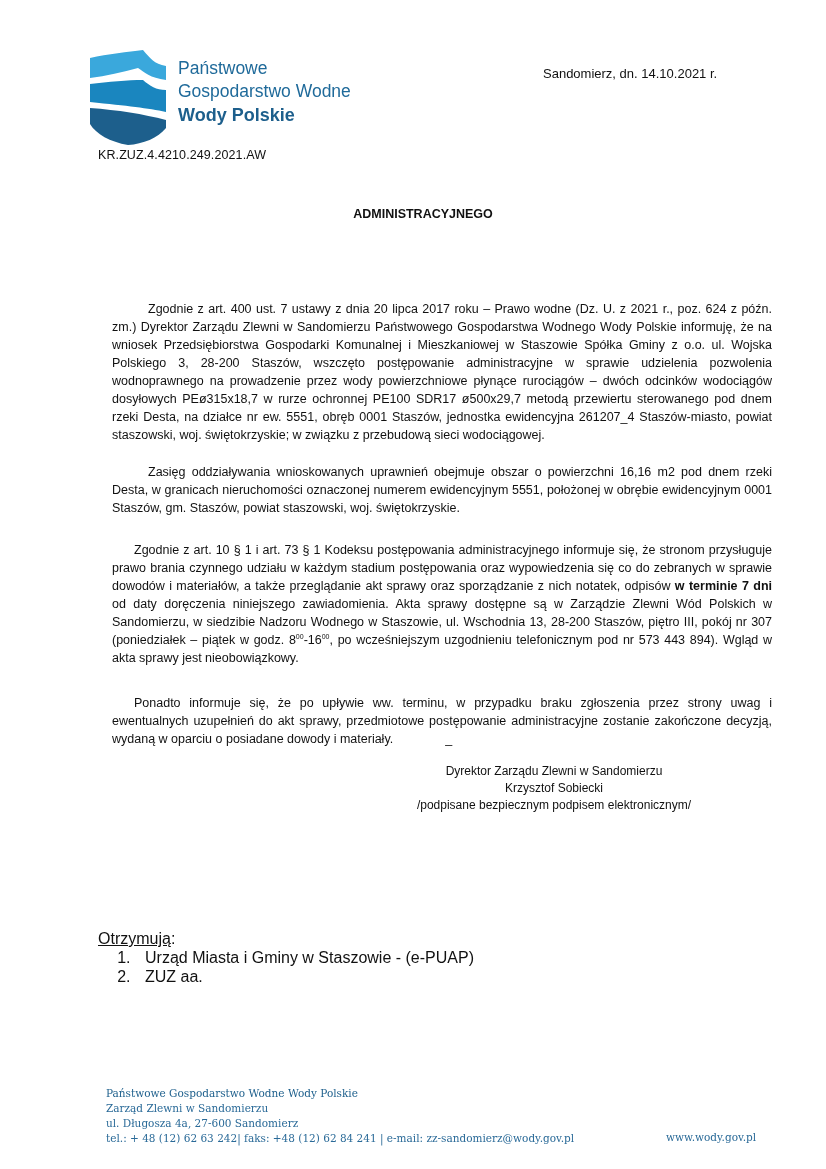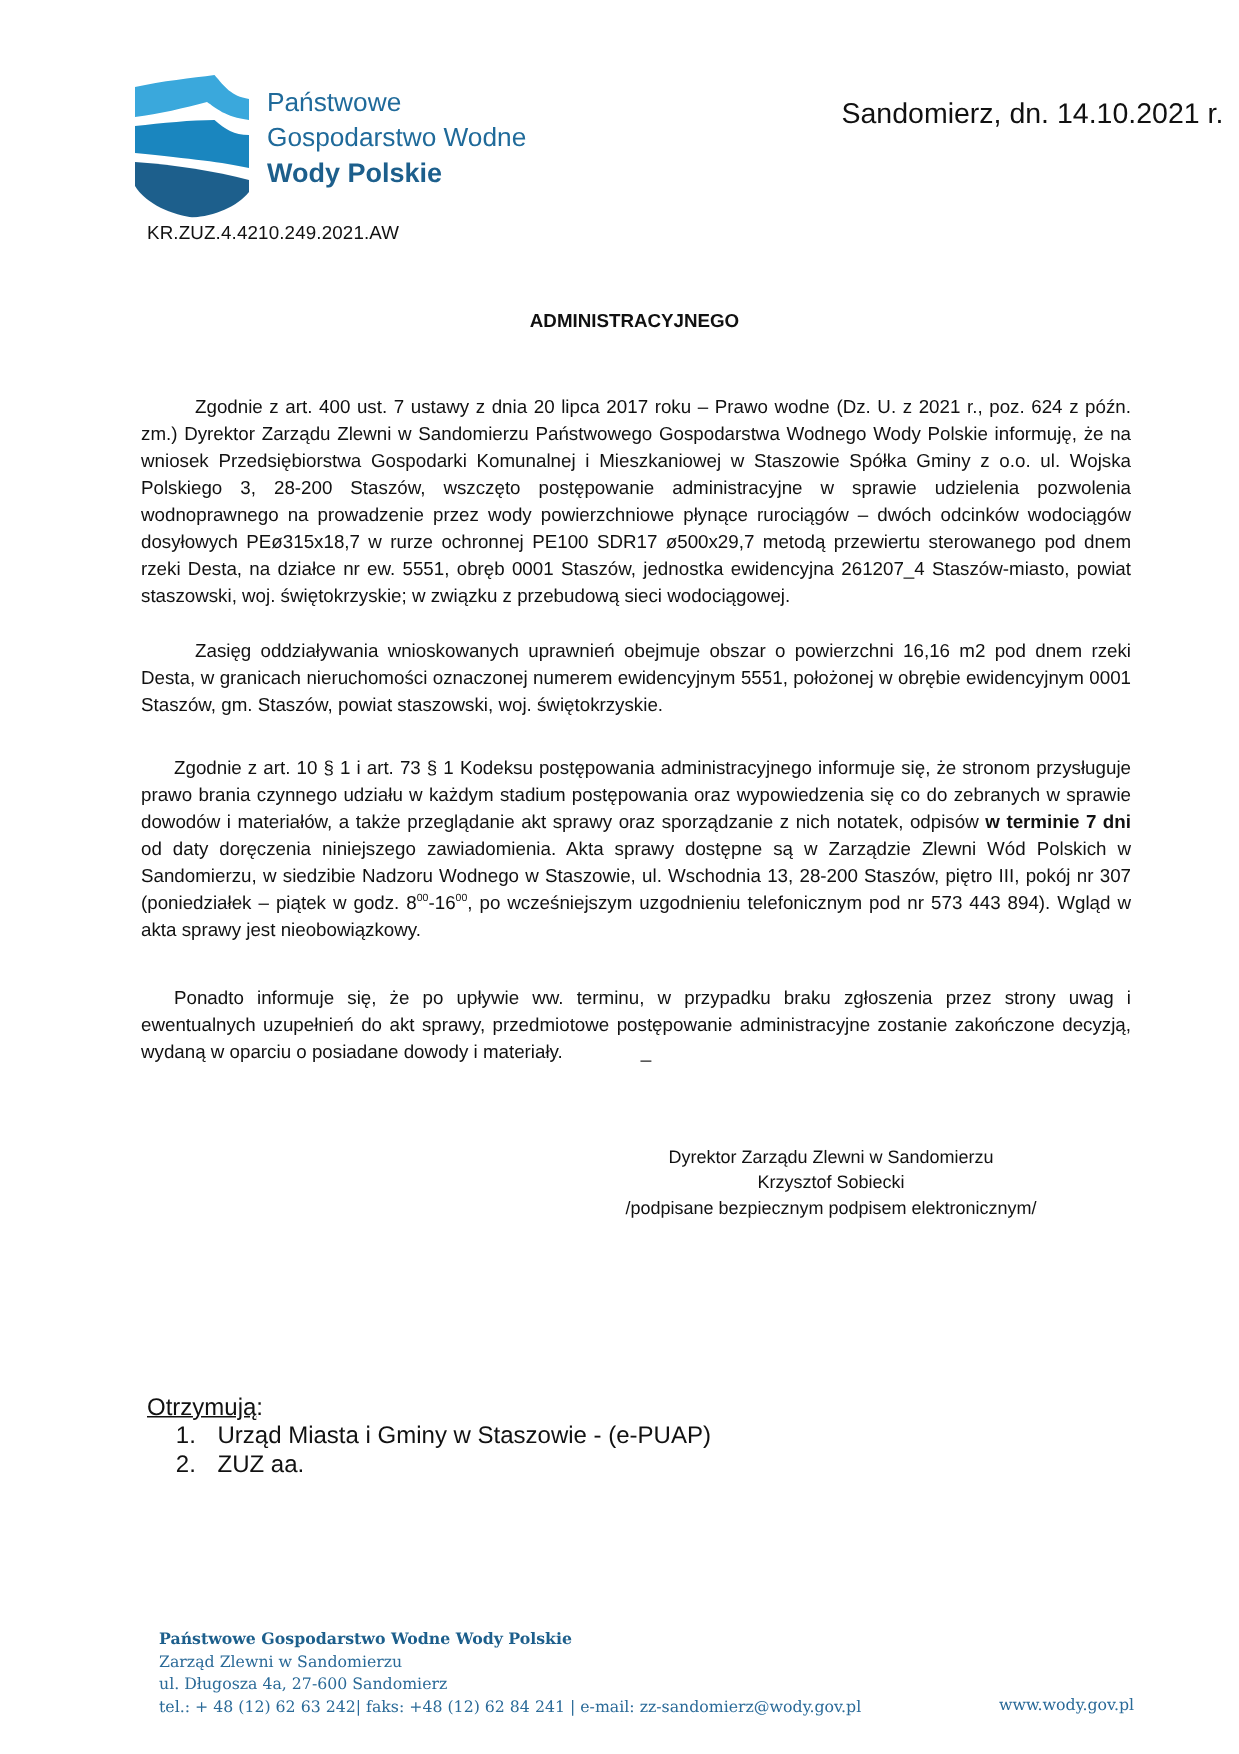--- a/index.html
+++ b/index.html
@@ -7,28 +7,28 @@
          font-family: "Liberation Sans", "DejaVu Sans", sans-serif; color: #111; }
   .page { position: absolute; left: 0; top: 0; width: 826px; height: 860px; }
 
   .logo { position: absolute; left: 88px; top: 50px; width: 270px; height: 95px; }
   .logo svg { position: absolute; left: 0; top: 0; }
   .logo-text { position: absolute; left: 90px; top: 7px; color: #1f6a9a; }
   .logo-line1 { font-size: 17.5px; line-height: 23px; }
   .logo-line2 { font-size: 17.5px; line-height: 23px; }
   .logo-line3 { font-size: 18px; line-height: 24px; font-weight: bold; color: #1d5f8c; }
 
-  .date { position: absolute; left: 561px; top: 66px; font-size: 19px; }
+  .date { position: absolute; left: 543px; top: 66px; font-size: 13px; }
   .ref { position: absolute; left: 98px; top: 148px; font-size: 12.5px; letter-spacing: 0.1px; }
 
   .title { position: absolute; left: 240px; width: 366px; top: 206px; text-align: center;
            font-weight: bold; font-size: 12.5px; line-height: 16px; }
 
-  .body-text { position: absolute; left: 94px; width: 660px; font-size: 12.5px;
-               line-height: 18px; text-align: justify; }
+  .body-text { position: absolute; left: 112px; width: 660px; font-size: 12.5px;
+               line-height: 18px; text-align: justify; margin-top: 38px; }
   .p1 { top: 262px; }
   .p2 { top: 425px; }
   .p3 { top: 503px; }
   .p4 { top: 656px; }
   .indent { text-indent: 36px; }
   .indent2 { text-indent: 22px; }
   .body-text p { margin: 0; }
   .bold { font-weight: bold; }
   sup { font-size: 7px; vertical-align: super; line-height: 0; }
   .dash-mark { display: inline-block; margin-left: 30px; }
@@ -36,21 +36,21 @@
   .signature { position: absolute; left: 404px; top: 763px; width: 300px; text-align: center;
                font-size: 12px; line-height: 17px; }
 
   .recipients { position: absolute; left: 98px; top: 929px; font-size: 16px; line-height: 19px; }
   .recipients-label { text-decoration: underline; }
   .recipients ol { margin: 0; padding-left: 37px; }
   .recipients li { padding-left: 10px; }
 
   .footer { position: absolute; left: 106px; top: 1086px; font-family: "DejaVu Serif", "Liberation Serif", serif;
             color: #2a6a98; font-size: 10.5px; line-height: 15px; }
-  .footer-org { font-weight: bold; color: #1d5f8c; }
+  .footer-org { font-weight: normal; color: #1d5f8c; }
   .footer-web { position: absolute; left: 666px; top: 1131px; font-family: "DejaVu Serif", "Liberation Serif", serif;
                 color: #2a6a98; font-size: 10.5px; }
 </style>
 </head>
 <body>
 
 <div class="page">
 
   <div class="logo">
     <svg width="80" height="95" viewBox="0 0 80 95">

